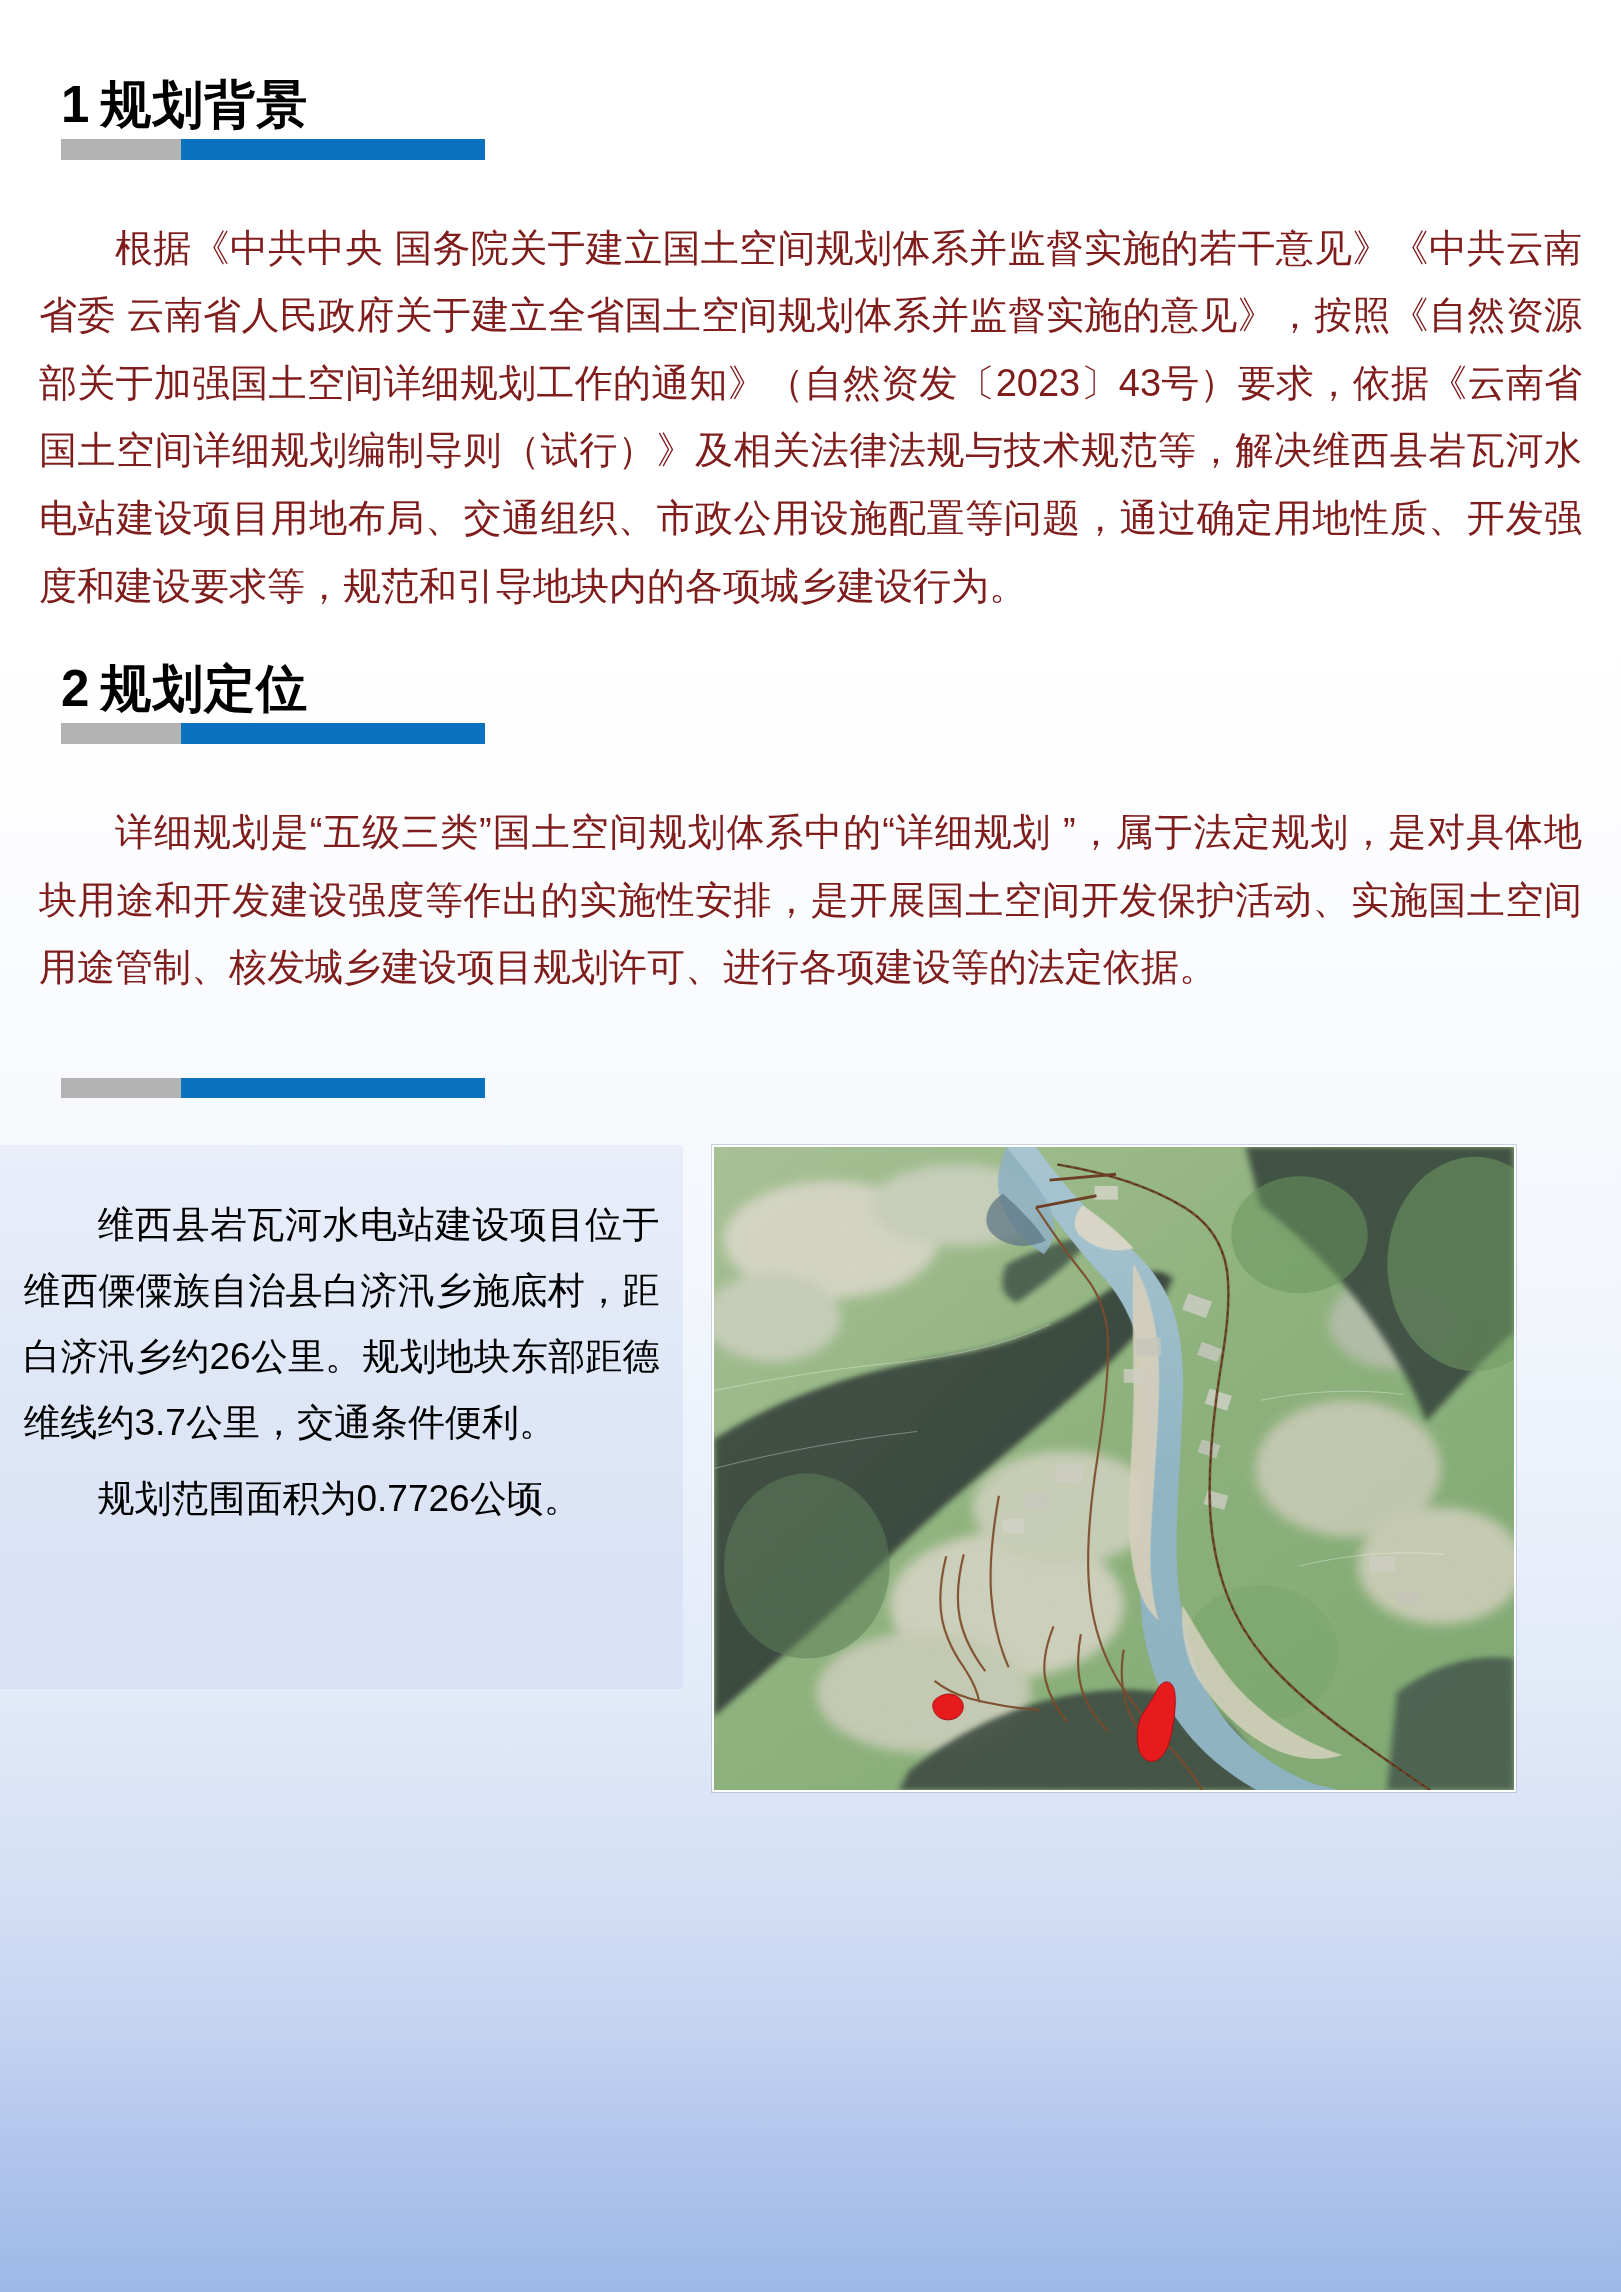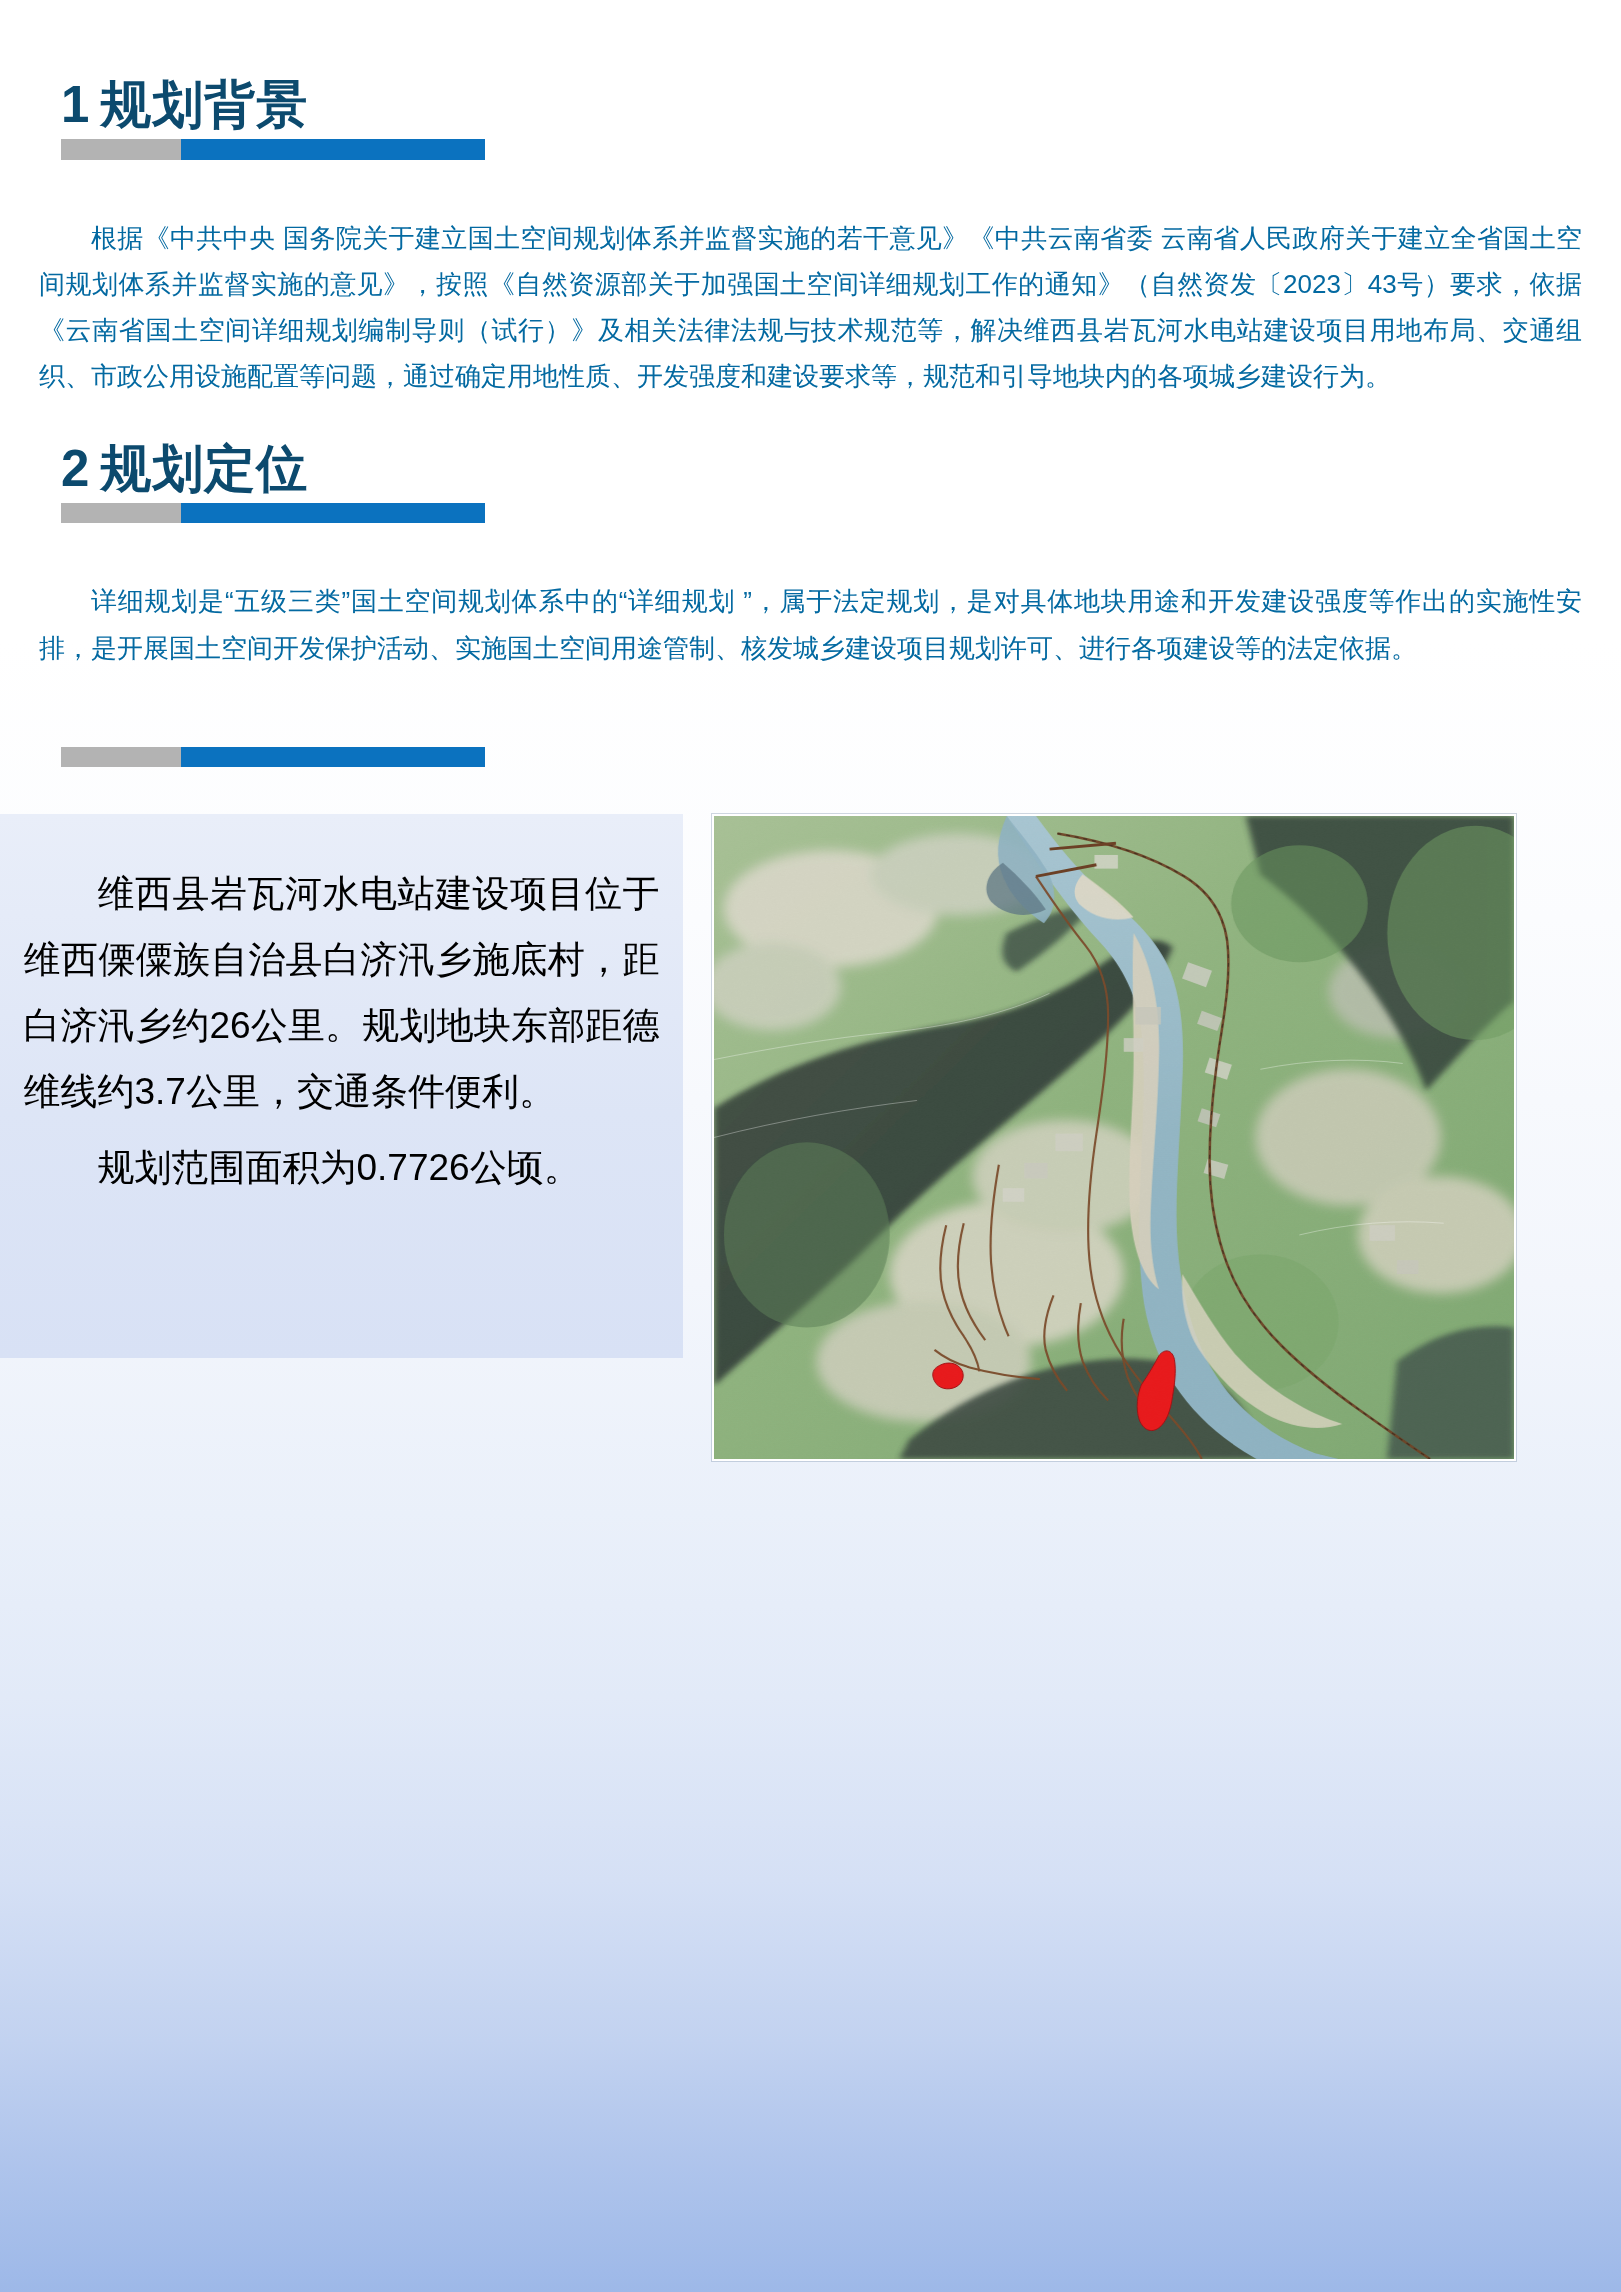--- a/index.html
+++ b/index.html
@@ -36,21 +36,21 @@
   .section {
     position: relative;
   }
   .sec-head {
     position: relative;
     padding-left: 61px;
   }
   .sec-title {
     font-size: 51px;
     font-weight: bold;
-    color: #0c4a6e;
+    color: #000000;
     letter-spacing: 1px;
     line-height: 1.12;
     white-space: nowrap;
   }
   .sec-title .num {
     font-weight: bold;
     margin-right: 9.8px;
   }
   .sec-bar {
     display: flex;
@@ -62,23 +62,23 @@
     width: 120px;
     background: #b3b3b3;
   }
   .sec-bar .seg-blue {
     flex: 1;
     background: #0b72bf;
   }
 
   
   .para {
-    font-size: 26px;
+    font-size: 38px;
     line-height: 1.78;
-    color: #0369a1;
+    color: #7f1d1d;
     text-align: justify;
     text-justify: inter-ideograph;
     margin: 0;
     padding: 0 39px 0 39px;
     text-indent: 2em;
     font-family: "Liberation Sans", "DejaVu Sans", sans-serif;
     letter-spacing: 0px;
   }
 
   

